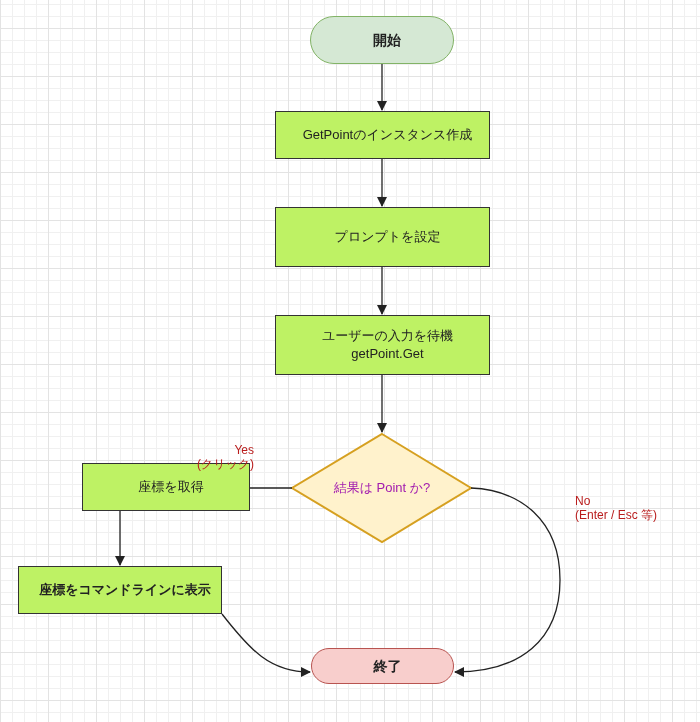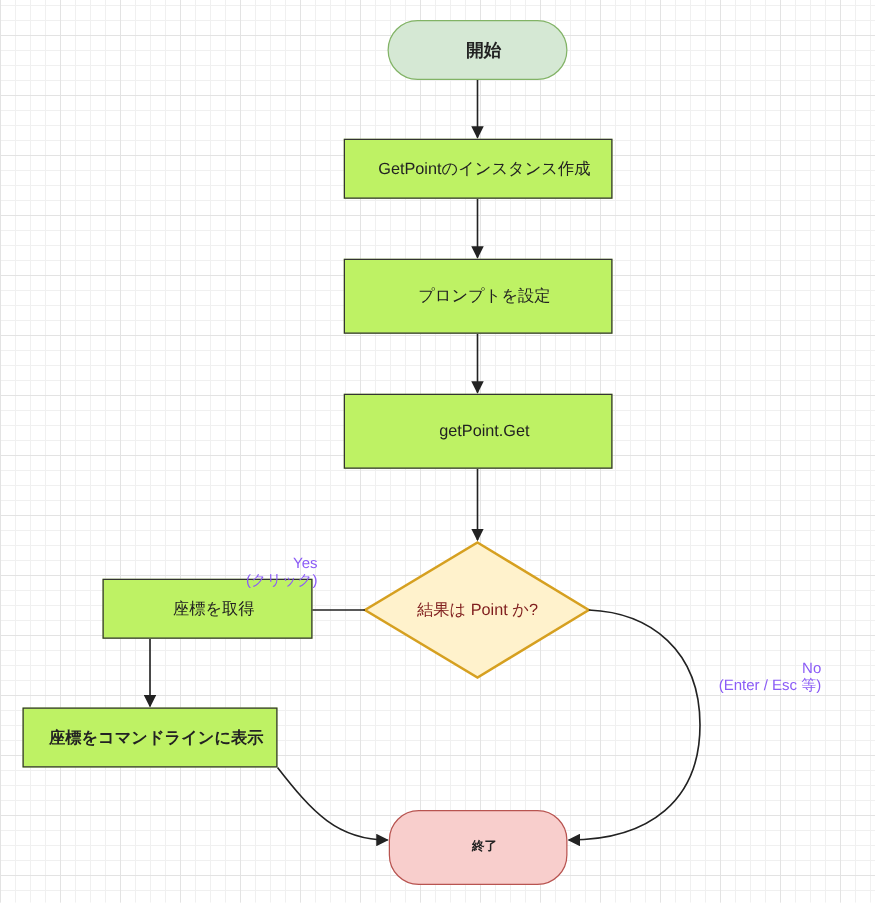--- a/index.html
+++ b/index.html
@@ -22,42 +22,42 @@
       display: flex; align-items: center; justify-content: center;
       text-align: center; font-size: 13px; line-height: 18px; color: #222;
     }
     .node span { display: block; padding-left: 10px; }
     .terminal-start {
       left: 310px; top: 16px; width: 144px; height: 48px;
       background: #d5e8d4; border: 1.5px solid #82b366; border-radius: 24px;
       font-weight: bold; font-size: 14px;
     }
     .terminal-end {
-      left: 311px; top: 648px; width: 143px; height: 60px;
+      left: 311px; top: 648px; width: 143px; height: 36px;
       background: #f8cecc; border: 1.5px solid #b85450; border-radius: 24px;
-      font-weight: bold; font-size: 10px;
+      font-weight: bold; font-size: 14px;
     }
     .process {
       background: #bef264; border: 1.5px solid #333;
     }
     .p1 { left: 275px; top: 111px; width: 215px; height: 48px; }
     .p2 { left: 275px; top: 207px; width: 215px; height: 60px; flex-direction: row; }
     .p3 { left: 275px; top: 315px; width: 215px; height: 60px; flex-direction: column; }
     .p4 { left: 36px; top: 463px; width: 168px; height: 48px; margin-left: 46px; }
     .p5 { left: 18px; top: 566px; width: 204px; height: 48px; font-weight: bold; }
     .decision-label {
       position: absolute; left: 292px; top: 478px; width: 180px; height: 20px;
-      text-align: center; font-size: 13px; line-height: 20px; color: #7f1d1d;
+      text-align: center; font-size: 13px; line-height: 20px; color: #a21caf;
     }
     .edge-label {
-      position: absolute; font-size: 12px; line-height: 14px; color: #8b5cf6;
+      position: absolute; font-size: 12px; line-height: 14px; color: #b91c1c;
       background: transparent;
     }
     .label-yes { left: 190px; top: 443px; width: 64px; text-align: right; }
-    .label-no { left: 575px; top: 527px; text-align: right; }
+    .label-no { left: 575px; top: 494px; text-align: left; }
     .edge-label span { display: block; }
   </style>
 </head>
 <body>
 
 <svg class="connectors" xmlns="http://www.w3.org/2000/svg">
   <defs>
     <marker id="arrow" markerWidth="10" markerHeight="10" refX="9" refY="5" orient="auto" markerUnits="userSpaceOnUse">
       <path d="M0,0 L10,5 L0,10 Z" fill="#222"></path>
     </marker>
@@ -88,20 +88,21 @@
 
 <div class="node process p1">
   <span>GetPointのインスタンス作成</span>
 </div>
 
 <div class="node process p2">
   <span>プロンプトを設定</span>
 </div>
 
 <div class="node process p3">
+  <span>ユーザーの入力を待機</span>
   <span>getPoint.Get</span>
 </div>
 
 <div class="decision-label">結果は Point か?</div>
 
 <div class="node process p4">
   <span>座標を取得</span>
 </div>
 
 <div class="node process p5">

